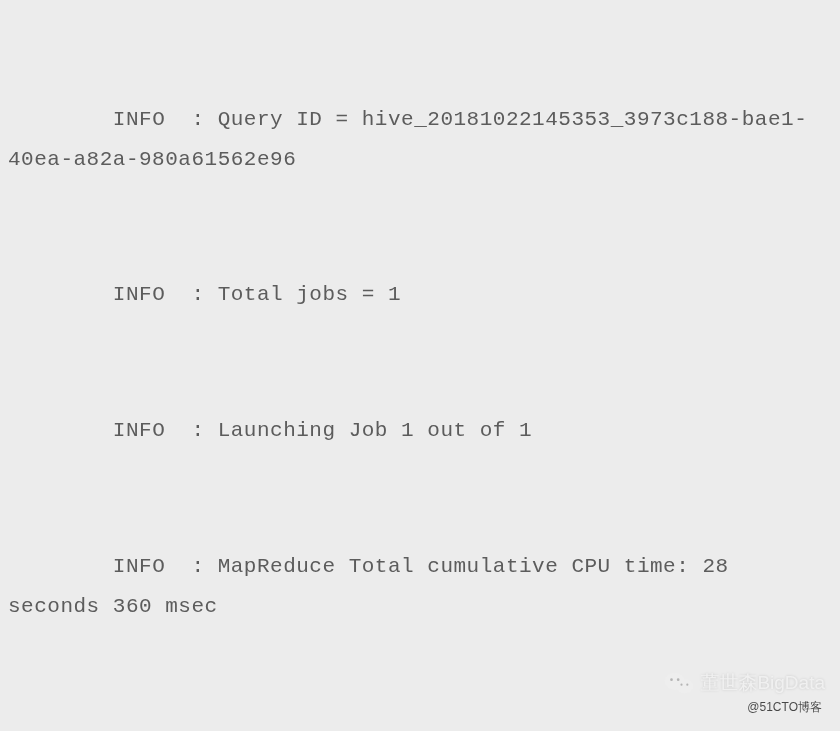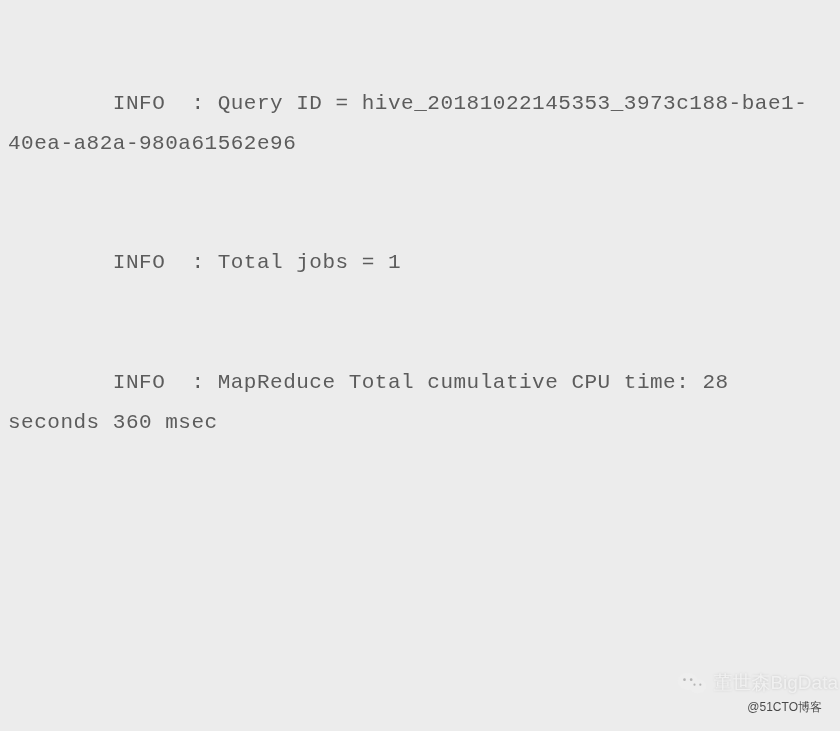--- a/index.html
+++ b/index.html
@@ -19,25 +19,26 @@
       position: relative;
       overflow: hidden;
     }
     .log-container {
       white-space: pre-wrap;
       word-wrap: break-word;
       letter-spacing: 0.5px;
     }
     .log-line {
       display: block;
+      margin-top: 16px;
     }
     .watermark-area {
       position: absolute;
       bottom: 30px;
-      right: 2px;
+      right: 15px;
       display: flex;
       align-items: center;
       gap: 6px;
       opacity: 0.55;
     }
     .wechat-icon {
       width: 30px;
       height: 26px;
       position: relative;
     }
@@ -61,20 +62,21 @@
       color: #000000;
       opacity: 0.7;
     }
   </style>
 </head>
 <body>
 
 <div class="log-container">
   <span class="log-line">        INFO  : Query ID = hive_20181022145353_3973c188-bae1-40ea-a82a-980a61562e96</span>
   <span class="log-line">        INFO  : Total jobs = 1</span>
+  <span class="log-line">        INFO  : Launching Job 1 out of 1</span>
   <span class="log-line">        INFO  : MapReduce Total cumulative CPU time: 28 seconds 360 msec</span>
   
   
   
   
   
 </div>
 
 <div class="watermark-area">
   <span class="wechat-icon">

